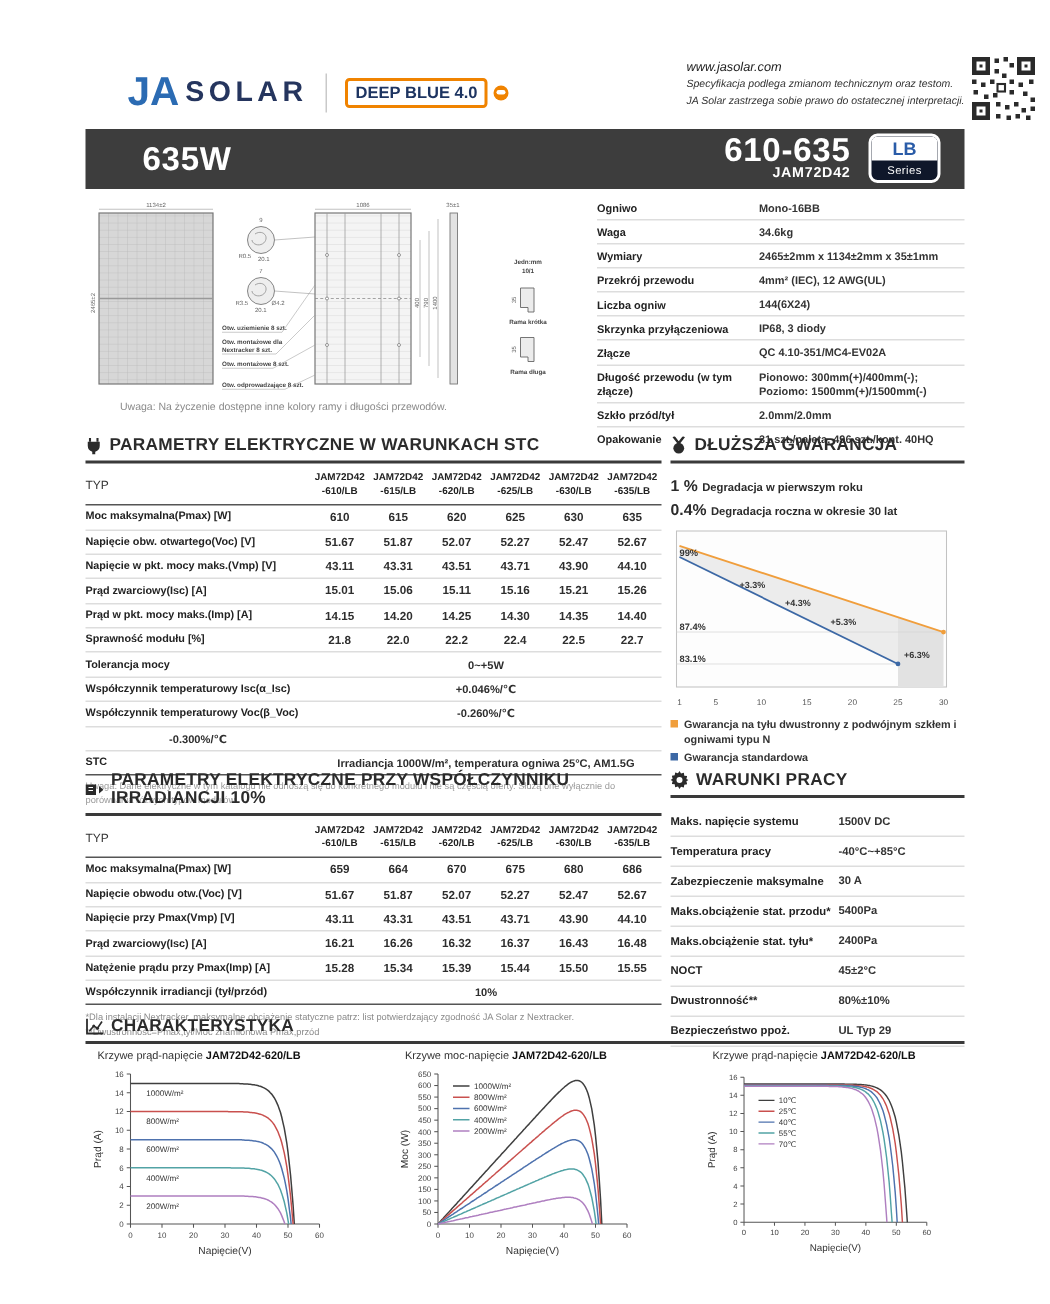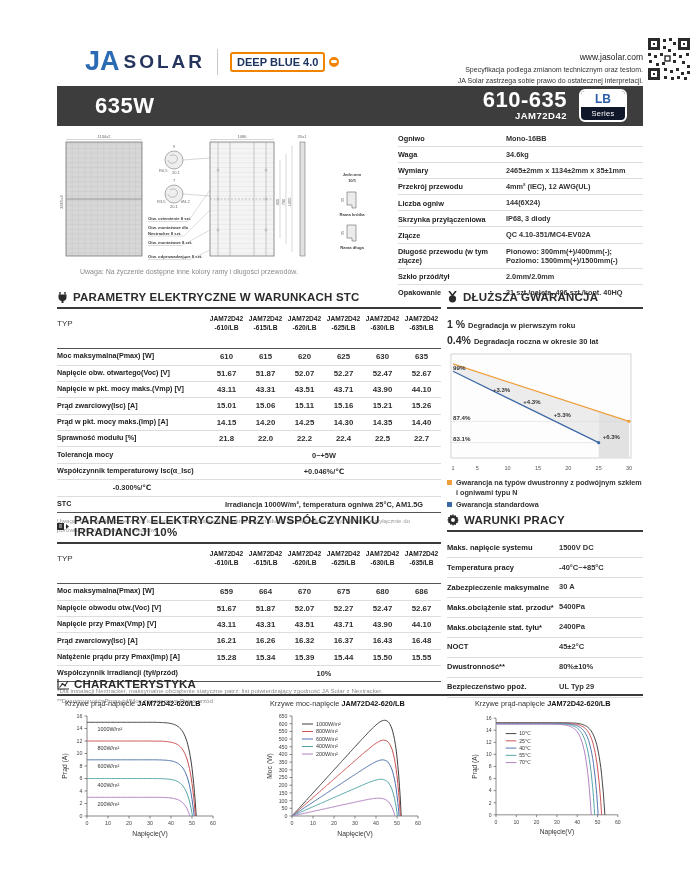--- a/index.html
+++ b/index.html
@@ -8,21 +8,21 @@
   .page { position:relative; width:700px; height:869px; background:#fff; overflow:hidden; }
 
   
   .brand { position:absolute; left:85px; top:46px; display:flex; align-items:center; }
   .ja { font-size:27px; font-weight:bold; color:#2b6bb3; }
   .solar { font-size:19px; font-weight:600; color:#25355e; letter-spacing:3px; margin-left:4px; }
   .brand-sep { width:1px; height:26px; background:#c9c9c9; margin:0 12px; }
   .db-frame { border:2px solid #f08300; border-radius:3px; padding:2px 5px; font-size:11px; font-weight:bold; color:#1d3461; white-space:nowrap; }
   .db-dot { width:10px; height:10px; border-radius:50%; background:#f08300; margin-left:4px; position:relative; }
   .db-dot::after { content:""; position:absolute; left:2px; top:3px; width:6px; height:3px; border-radius:2px; background:#fff; }
-  .top-right { position:absolute; right:57px; top:52px; text-align:right; }
+  .top-right { position:absolute; right:57px; top:39px; text-align:left;font-style:italic; }
   .website { font-size:8.5px; color:#222; margin-bottom:3px; }
   .small-note { font-size:7px; color:#333; line-height:1.5; }
   .qr { position:absolute; left:646px; top:36px; }
 
   
   .banner { position:absolute; left:57px; top:86px; width:586px; height:40px; background:#3d3d3d; color:#fff; }
   .banner-power { position:absolute; left:38px; top:7px; font-size:22px; font-weight:bold; letter-spacing:0.5px; }
   .banner-range-wrap { position:absolute; right:76px; top:3px; text-align:right; }
   .banner-range { font-size:22px; font-weight:bold; line-height:21px; letter-spacing:0.5px; }
   .banner-model { font-size:9.5px; font-weight:bold; letter-spacing:0.5px; }
@@ -46,21 +46,21 @@
   .sec-head svg { flex:none; }
   #sec-stc { left:57px; top:291px; width:384px; }
   #sec-warranty { left:447px; top:291px; width:196px; }
   #sec-irr { left:57px; top:514px; width:384px; }
   #sec-working { left:447px; top:514px; width:196px; }
   #sec-char { left:57px; top:678px; width:586px; }
 
   
   .pt { margin-top:3px; }
   .pt-row { display:grid; grid-template-columns:150px repeat(6,1fr); align-items:center; border-bottom:1px solid #ddd; padding:3.2px 0; }
-  .pt-head { border-bottom:1.5px solid #555; padding:3px 0 16px; }
+  .pt-head { border-bottom:1.5px solid #555; padding:3px 0 4px; }
   .pt > .pt-row:last-child { border-bottom:1.5px solid #555; }
   .pt-typ { font-size:8px; font-weight:normal; color:#333; }
   .pt-colhead { text-align:center; font-size:6.6px; font-weight:bold; line-height:1.3; color:#222; }
   .pt-label { font-size:7.2px; font-weight:bold; padding-right:2px; line-height:1.2; }
   .pt-cell { text-align:center; font-size:7.8px; font-weight:bold; color:#2e2e2e; }
   .pt-merged { grid-template-columns:150px 1fr; }
   .pt-span { font-size:7.4px; }
   .table-note { margin-top:4px; font-size:6.2px; color:#9a9a9a; line-height:1.45; }
   .footnote { margin-top:4px; font-size:6.2px; color:#8a8a8a; line-height:1.55; }
 
@@ -371,20 +371,24 @@
         </div>
         <div class="pt-row pt-merged">
           <div class="pt-label">Tolerancja mocy</div>
           <div class="pt-cell pt-span">0~+5W</div>
         </div>
         <div class="pt-row pt-merged">
           <div class="pt-label">Współczynnik temperaturowy Isc(α_Isc)</div>
           <div class="pt-cell pt-span">+0.046%/℃</div>
         </div>
         <div class="pt-row pt-merged">
+          <div class="pt-label">Współczynnik temperaturowy Voc(β_Voc)</div>
+          <div class="pt-cell pt-span">-0.260%/℃</div>
+        </div>
+        <div class="pt-row pt-merged">
           <div class="pt-cell pt-span">-0.300%/℃</div>
         </div>
         <div class="pt-row pt-merged">
           <div class="pt-label">STC</div>
           <div class="pt-cell pt-span">Irradiancja 1000W/m², temperatura ogniwa 25°C, AM1.5G</div>
         </div>
       </div>
     <div class="table-note">Uwaga: Dane elektryczne w tym katalogu nie odnoszą się do konkretnego modułu i nie są częścią oferty. Służą one wyłącznie do porównania różnych typów modułów.</div>
   </div>
 
@@ -421,21 +425,21 @@
         <text class="wtick" x="30.275862068965516" y="120" text-anchor="middle">5</text>
         <text class="wtick" x="60.62068965517241" y="120" text-anchor="middle">10</text>
         <text class="wtick" x="90.96551724137932" y="120" text-anchor="middle">15</text>
         <text class="wtick" x="121.3103448275862" y="120" text-anchor="middle">20</text>
         <text class="wtick" x="151.6551724137931" y="120" text-anchor="middle">25</text>
         <text class="wtick" x="182" y="120" text-anchor="middle">30</text>
       </svg>
     <div class="warr-legend">
         <div class="wl-item">
           <span class="wl-bullet" style="background: rgb(240, 158, 60);"></span>
-          <span>Gwarancja na typów dwustronny z podwójnym szkłem i ogniwami typu N</span>
+          <span>Gwarancja na tyłu dwustronny z podwójnym szkłem i ogniwami typu N</span>
         </div>
         <div class="wl-item">
           <span class="wl-bullet" style="background: rgb(60, 104, 165);"></span>
           <span>Gwarancja standardowa</span>
         </div>
       </div>
   </div>
 
   <div class="section" id="sec-irr">
     <div class="sec-head">

